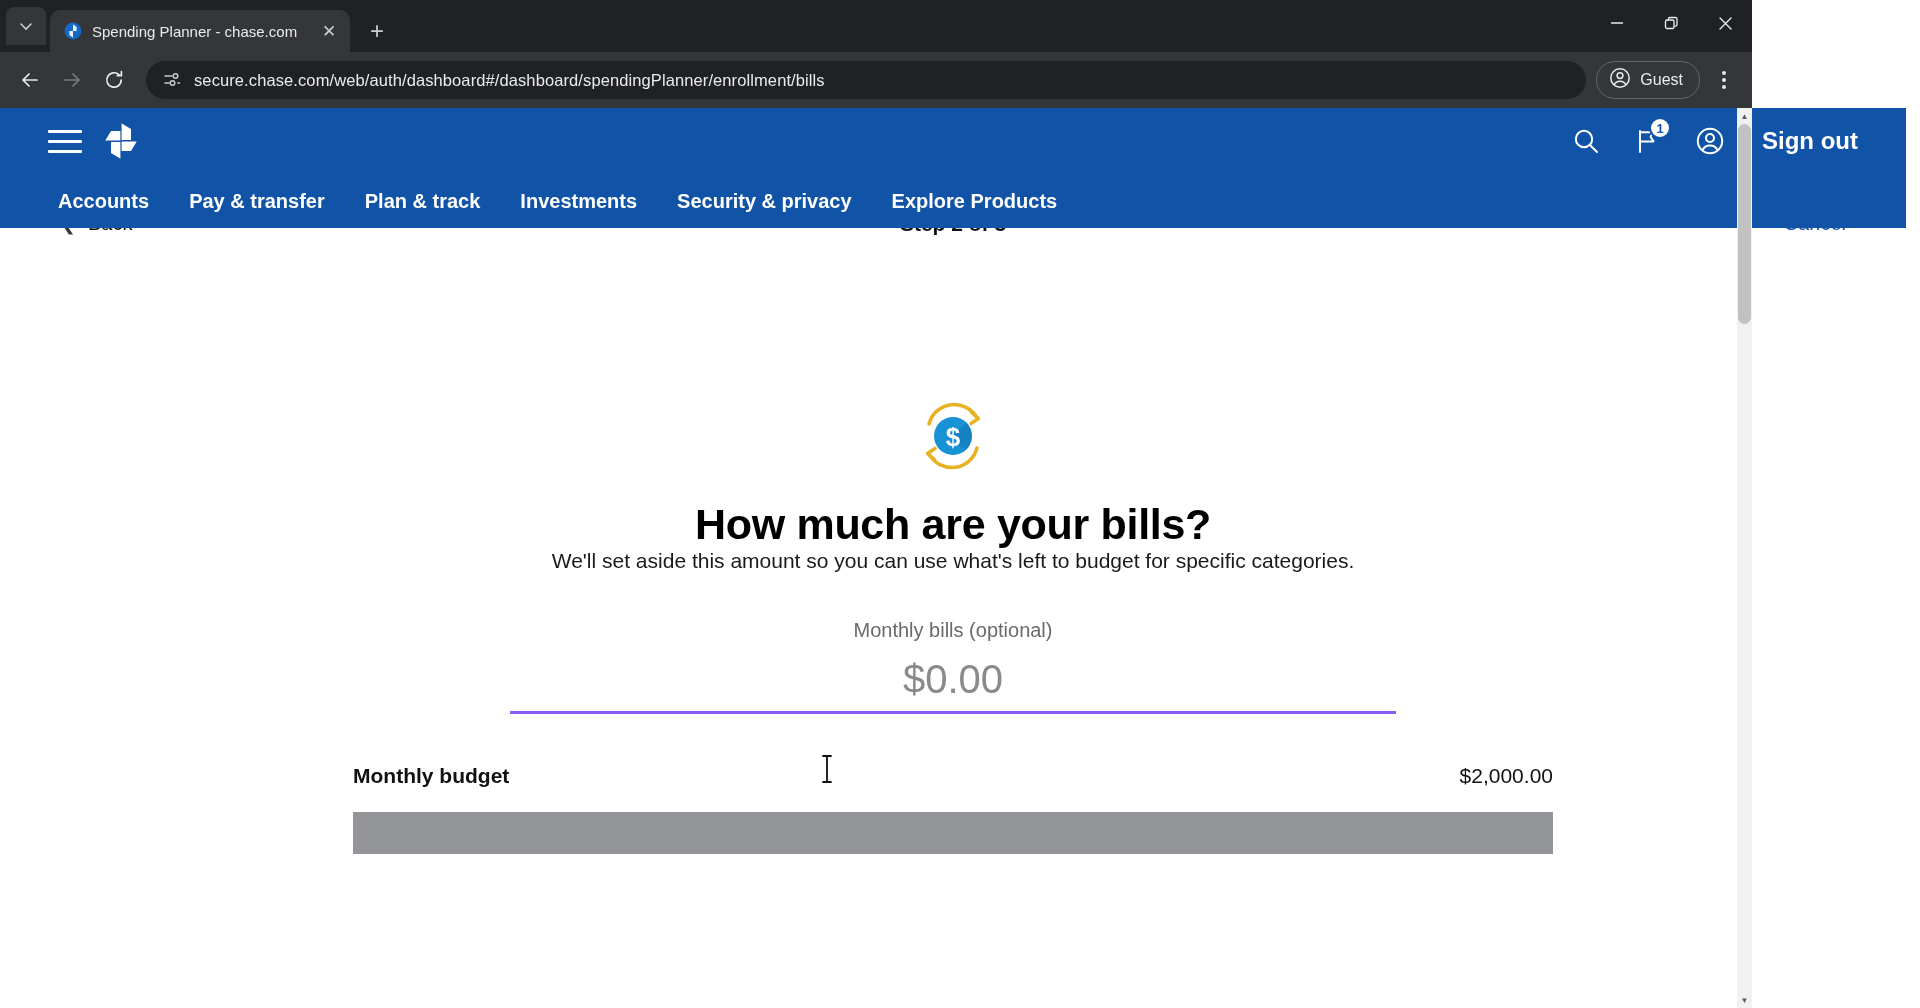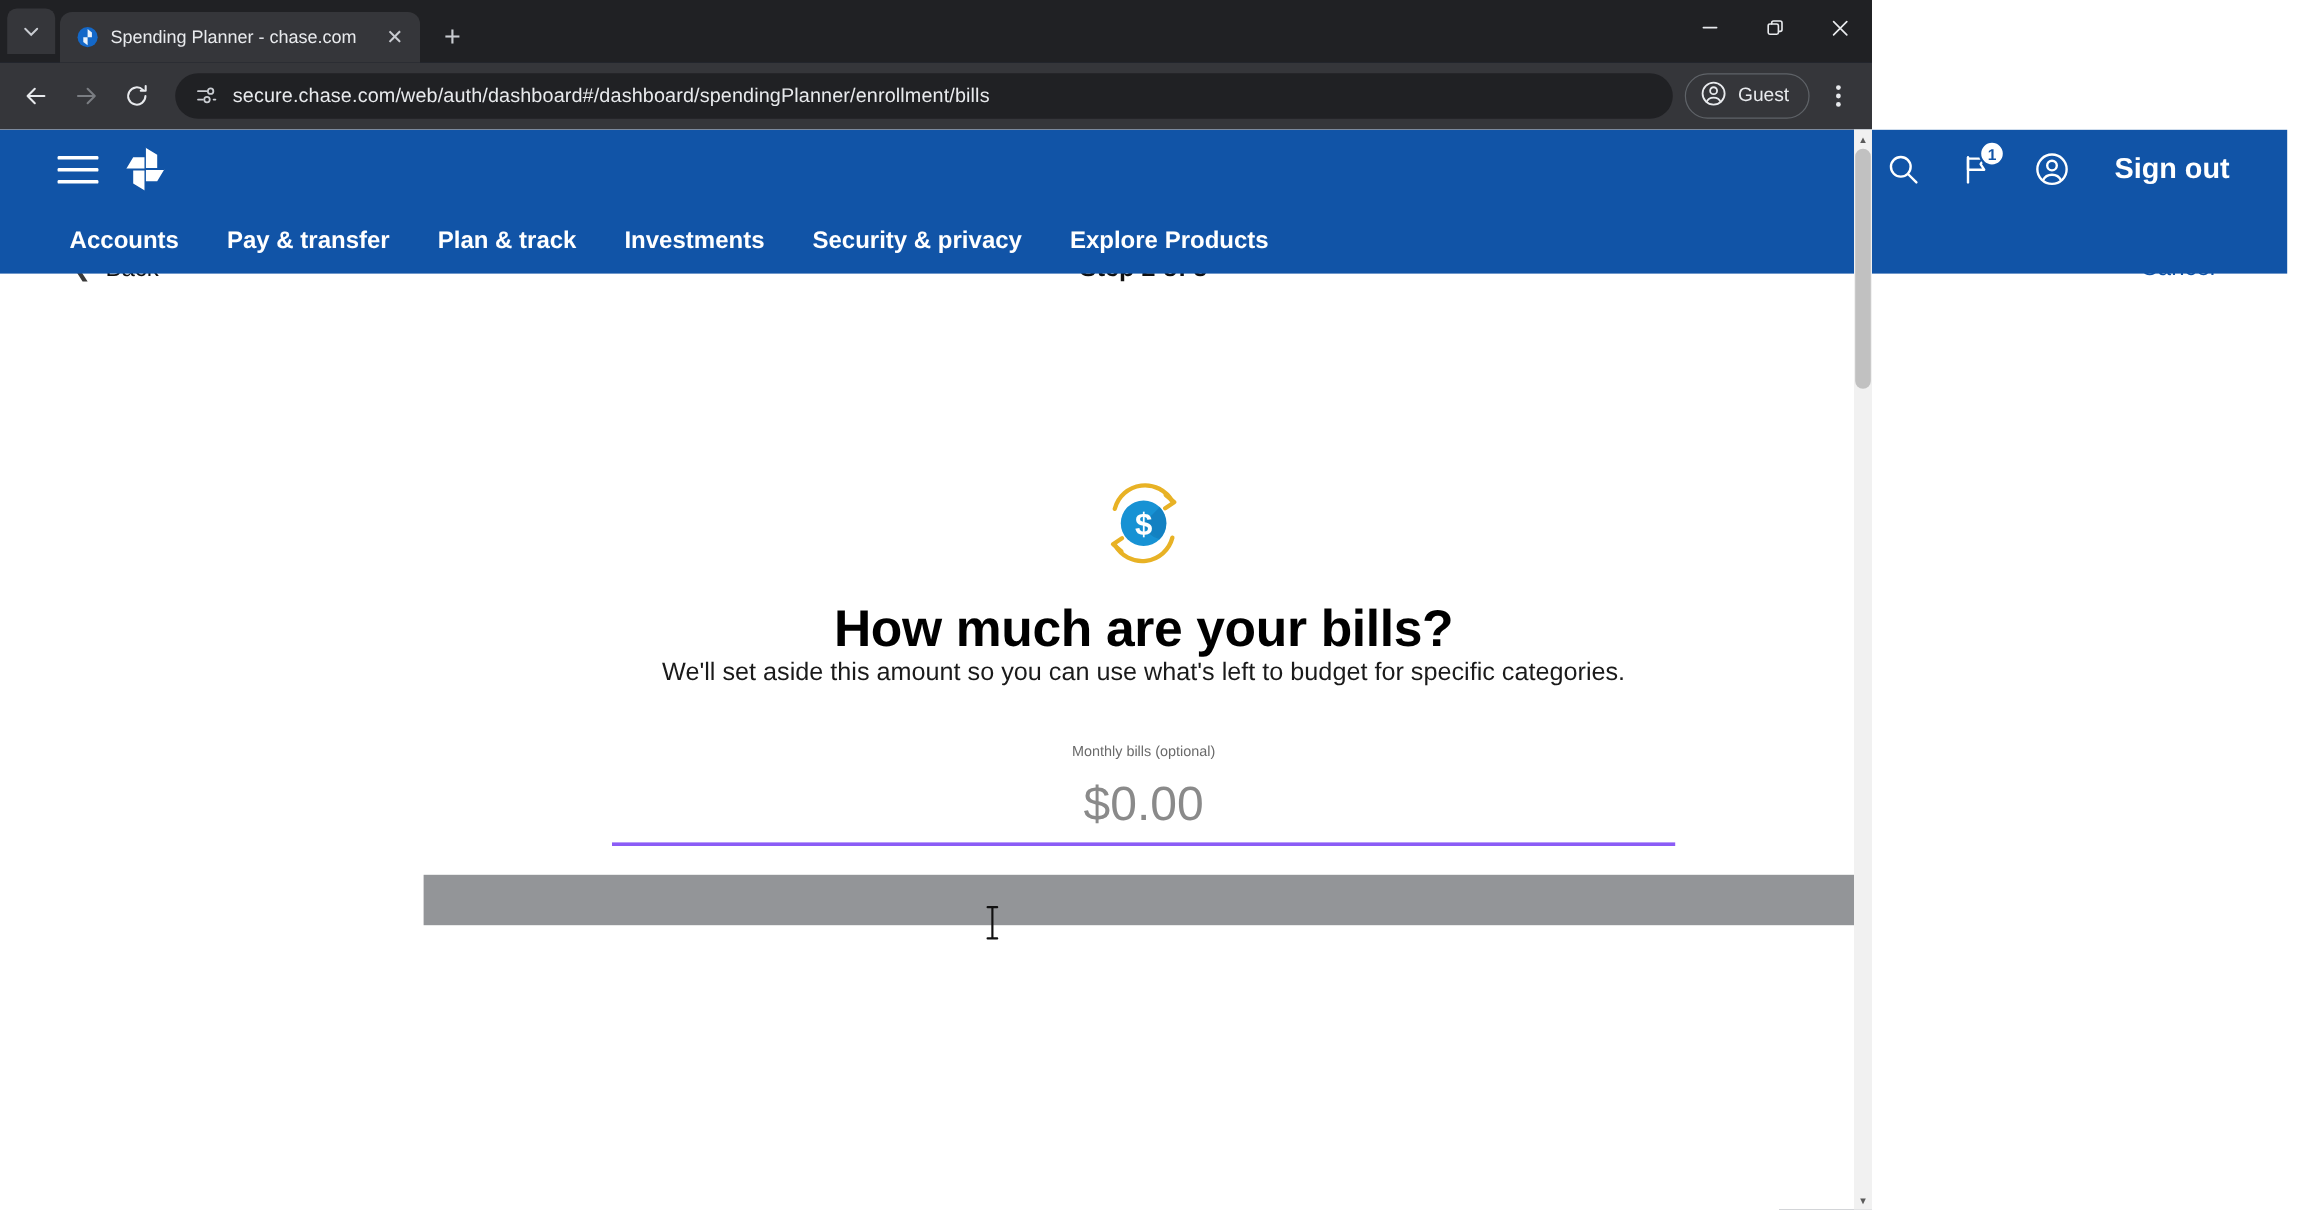--- a/index.html
+++ b/index.html
@@ -4,21 +4,21 @@
 <style>
   * { box-sizing: border-box; margin: 0; padding: 0; }
   html, body {
     width: 1920px; height: 1008px;
     font-family: "Liberation Sans", sans-serif;
     background: #ffffff;
     overflow: hidden;
   }
 
   
-  .browser { width: 1560px; height: 1008px; position: relative; background:#0f172a; }
+  .browser { width: 1752px; height: 1008px; position: relative; background:#701a75; }
 
   .tabstrip {
     height: 52px; background: #202124;
     display: flex; align-items: flex-end; position: relative;
   }
   .tab-list-btn {
     width: 40px; height: 38px; margin-left: 6px; margin-bottom: 7px;
     background: #35363a; border-radius: 8px 8px 0 0;
     display: flex; align-items: center; justify-content: center;
     color: #c9ccd1;
@@ -144,21 +144,21 @@
     display: flex; flex-direction: column; align-items: center;
   }
   .bills-icon { width: 92px; height: 76px; margin-top: 140px; position: relative; }
   .h1 {
     margin-top: 26px; font-size: 43px; font-weight: 700; color: #000;
     letter-spacing: -.3px;
   }
   .sub { font-size: 21px; color: #1a1a1a; }
 
   .field-wrap { margin-top: 46px; width: 886px; text-align: center; }
-  .field-label { font-size: 12px; color: #6a6a6a; }
+  .field-label { font-size: 20px; color: #6a6a6a; }
   .amount-input {
     margin-top: 6px; width: 886px; height: 66px; border: none;
     border-bottom: 3px solid #8b5cf6; background: transparent;
     text-align: center; font-size: 40px; color: #777;
     font-family: "Liberation Sans", sans-serif; outline: none;
   }
   .amount-input::placeholder { color: #8a8a8a; }
 
   .budget-row {
     margin-top: 50px; width: 1200px; display: flex;
@@ -378,20 +378,24 @@
         </div>
 
         <h1 class="h1">How much are your bills?</h1>
         <p class="sub">We'll set aside this amount so you can use what's left to budget for specific categories.</p>
 
         <div class="field-wrap">
           <div class="field-label">Monthly bills (optional)</div>
           <input class="amount-input" type="text" placeholder="$0.00" style="">
         </div>
 
+        <div class="budget-row">
+          <span class="budget-label">Monthly budget</span>
+          <span class="budget-value">$2,000.00</span>
+        </div>
 
         <div class="budget-bar"></div>
       </div>
 
 
       <svg class="cursor-ibeam" viewBox="0 0 14 30">
         <path d="M3 2h8M3 28h8M7 2v26" stroke="#111" stroke-width="1.8" stroke-linecap="round"></path>
       </svg>
     </div>
   </div>

